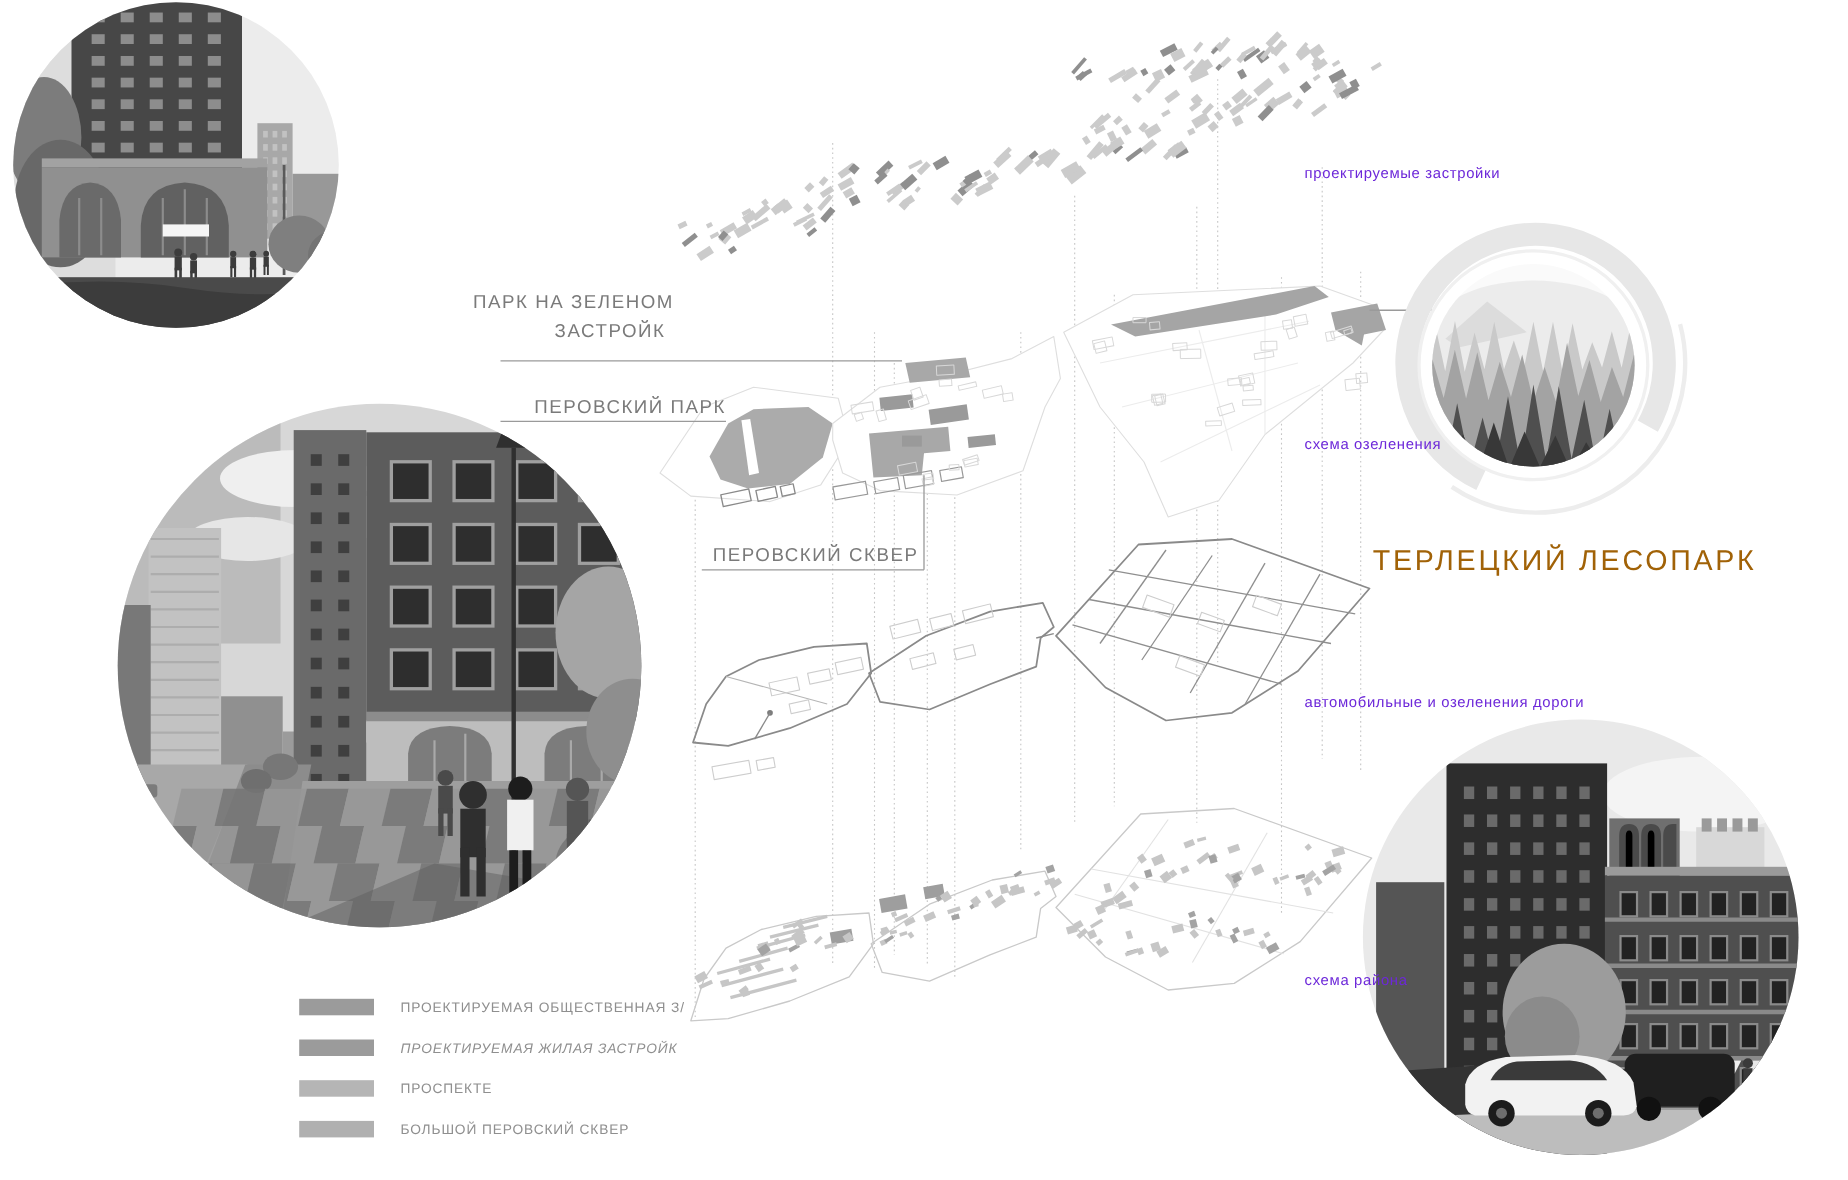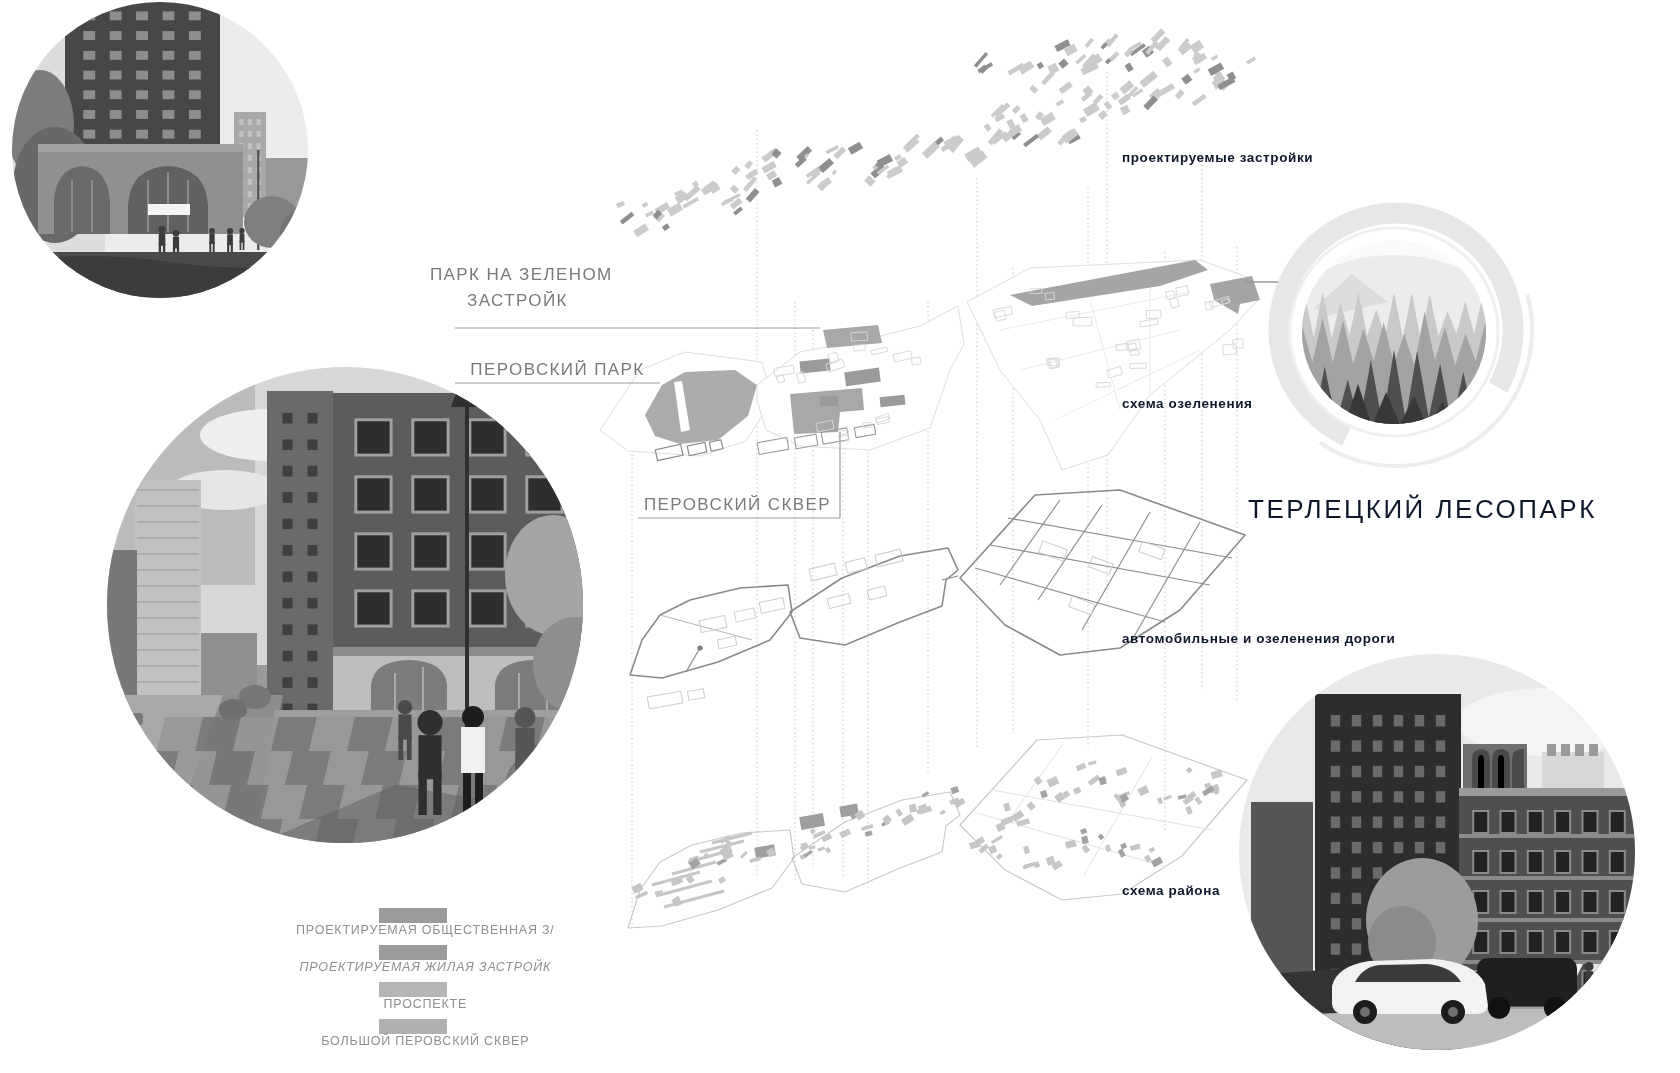--- a/index.html
+++ b/index.html
@@ -5,33 +5,33 @@
   html,body{margin:0;padding:0;background:#ffffff;}
   .board{
     position:relative;width:1680px;height:1073px;background:#ffffff;overflow:hidden;
     font-family:"Liberation Sans", sans-serif;
   }
   svg{display:block;}
   .abs{position:absolute;}
   
   .park-label{
     position:absolute;color:#7a7a7a;font-weight:300;font-size:17px;
-    letter-spacing:1.4px;text-align:center;line-height:26px;white-space:nowrap;
+    letter-spacing:1.4px;text-align:right;line-height:26px;white-space:nowrap;
   }
   .layer-caption{
-    position:absolute;left:1122px;color:#0f172a;font-weight:700;font-size:13.5px;
+    position:absolute;left:1186px;color:#6d28d9;font-weight:400;font-size:13.5px;
     letter-spacing:0.6px;white-space:nowrap;
   }
   .board-title{
     position:absolute;left:1248px;top:494px;width:310px;text-align:center;
-    color:#0f172a;font-weight:300;font-size:26px;letter-spacing:2.5px;white-space:nowrap;
+    color:#a16207;font-weight:300;font-size:26px;letter-spacing:2.5px;white-space:nowrap;
   }
   
   .legend{position:absolute;left:272px;top:908px;}
-  .legend-row{display:flex;align-items:center;height:15px;margin-bottom:22px;flex-direction:column;}
+  .legend-row{display:flex;align-items:center;height:15px;margin-bottom:22px;}
   .legend-row:nth-child(2){margin-bottom:22px;font-style:italic;}
   .legend-swatch{width:68px;height:15px;background:#9b9b9b;flex:0 0 auto;}
   .legend-label{
     margin-left:24px;color:#8f8f8f;font-size:12.5px;font-weight:300;
     letter-spacing:0.8px;white-space:nowrap;
   }
   
   .photo{position:absolute;}
 </style>
 </head>

